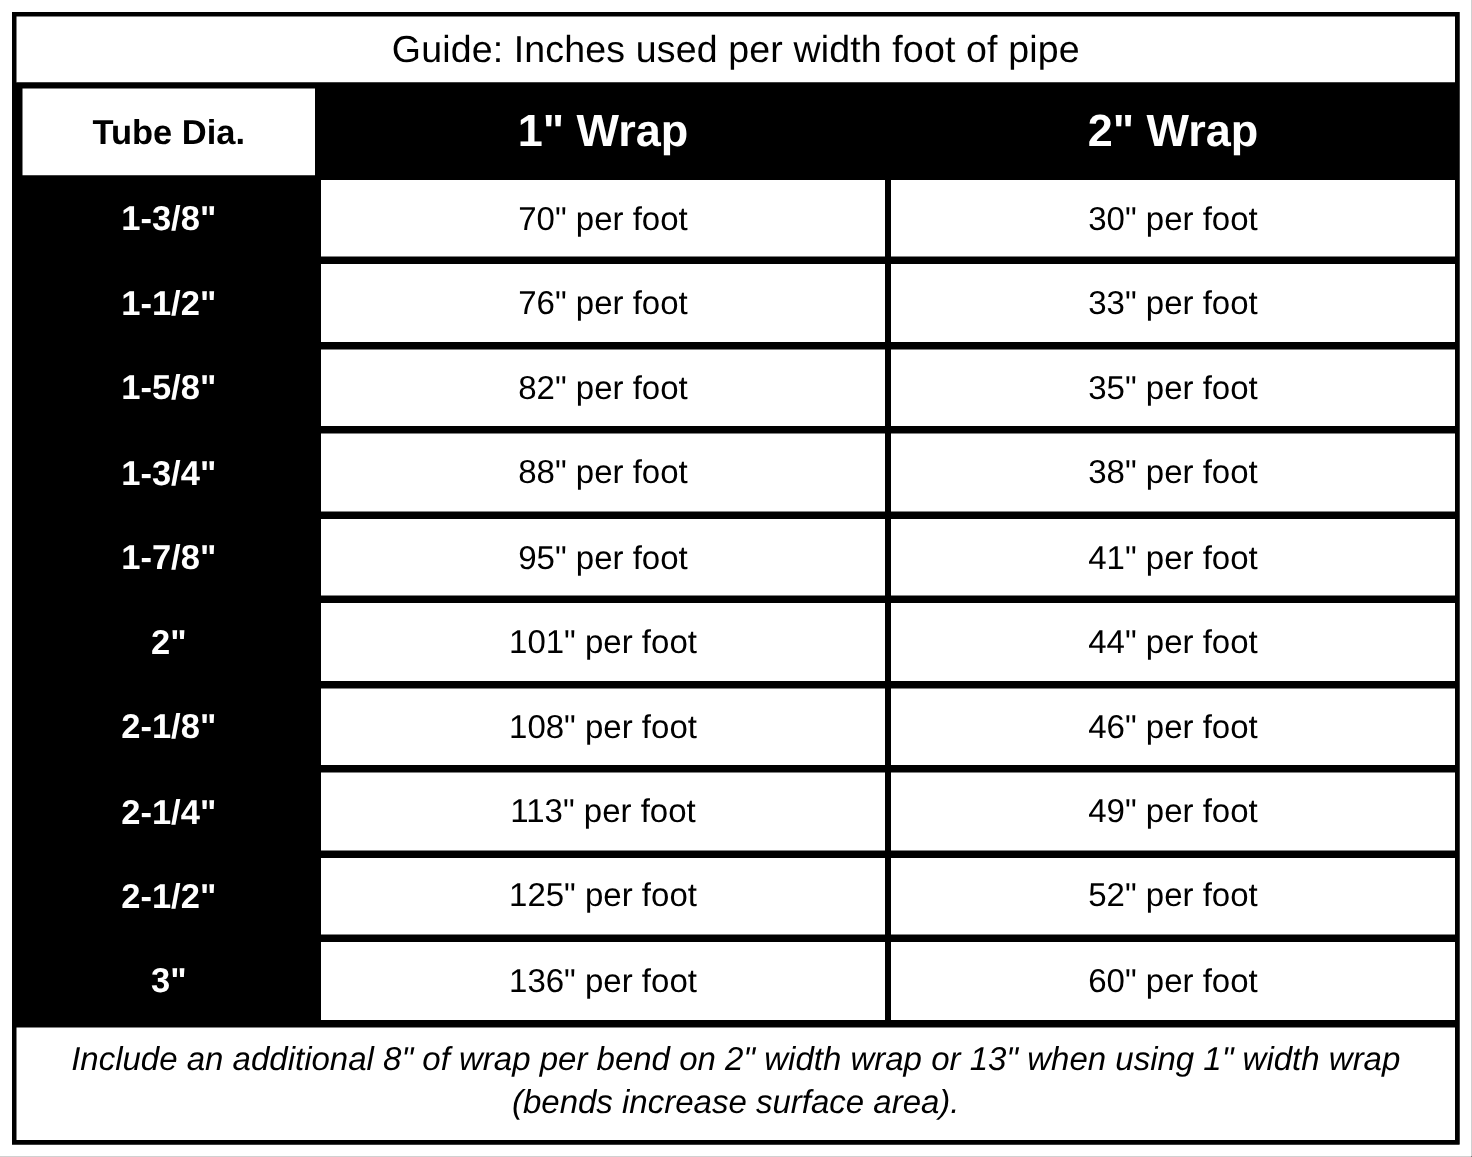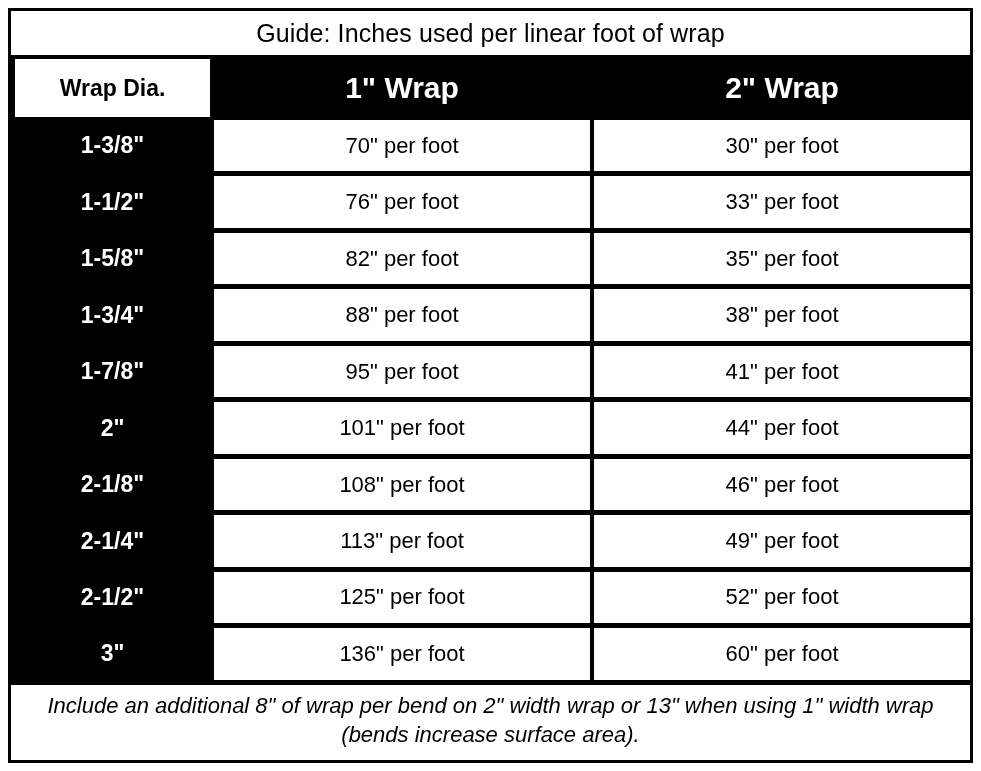--- a/index.html
+++ b/index.html
@@ -125,25 +125,25 @@
     color: #000000;
   }
 </style>
 </head>
 <body>
 
 <div class="page">
   <div class="table-wrap">
 
     <div class="title-row">
-      <div class="title-text">Guide: Inches used per linear foot of wrap</div>
+      <div class="title-text">Guide: Inches used per width foot of pipe</div>
     </div>
 
     <div class="header-row">
-      <div class="head-dia">Wrap Dia.</div>
+      <div class="head-dia">Tube Dia.</div>
       <div class="head-wrap first">1" Wrap</div>
       <div class="head-wrap">2" Wrap</div>
     </div>
 
     <div class="rows">
 
       <div class="data-row">
         <div class="cell-dia">1-3/8"</div>
         <div class="cell-val first">70" per foot</div>
         <div class="cell-val">30" per foot</div>

